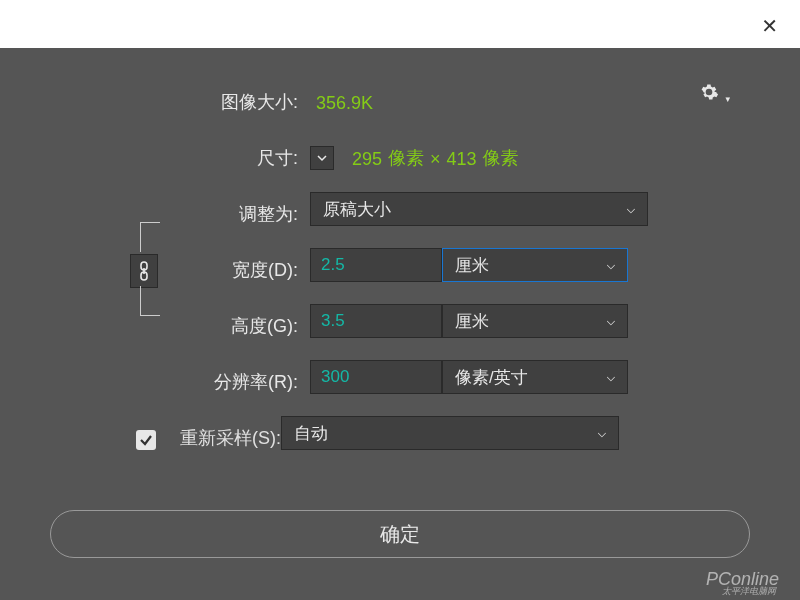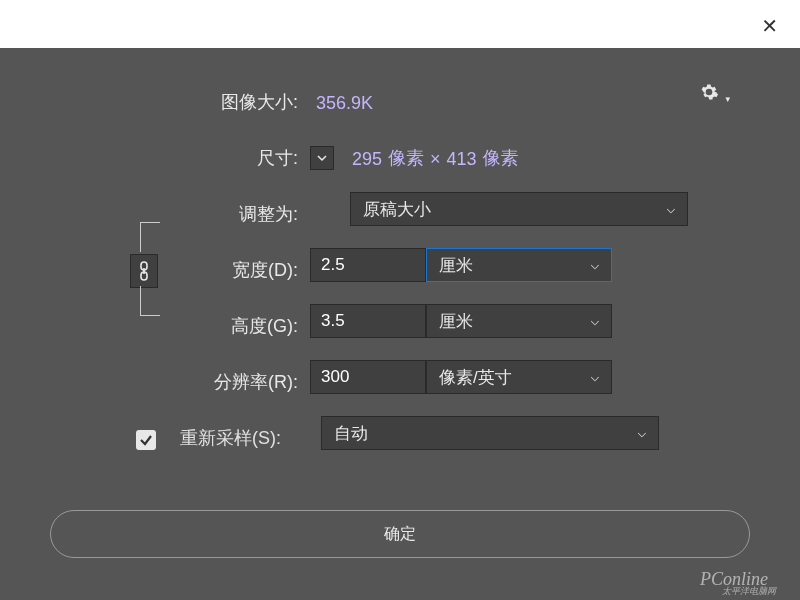--- a/index.html
+++ b/index.html
@@ -38,21 +38,21 @@
     }
     .label-col {
       width: 250px;
       text-align: right;
       padding-right: 12px;
       font-size: 18px;
       color: #e8e8e8;
     }
     .value-text {
       font-size: 18px;
-      color: #c4b5fd;
+      color: #84cc16;
       margin-left: 6px;
     }
     .gear {
       position: absolute;
       right: 70px;
       top: 82px;
       color: #e8e8e8;
       cursor: pointer;
     }
     .dim-toggle {
@@ -74,29 +74,29 @@
       border: 1px solid #2a2a2a;
       color: #e8e8e8;
       font-size: 17px;
       padding: 0 12px;
       display: flex;
       align-items: center;
       justify-content: space-between;
       cursor: pointer;
       max-width: 338px;
     }
-    .select.wide { max-width: 338px; margin-left: 40px; }
+    .select.wide { max-width: 338px; }
     .select.unit { width: 186px; flex: none; }
     .select.unit.active { border: 1.5px solid #1976d2; }
     .input {
-      width: 116px;
+      width: 132px;
       height: 34px;
       background: #404040;
       border: 1px solid #2a2a2a;
-      color: #ffffff;
+      color: #14b8a6;
       font-size: 17px;
       padding: 0 10px;
       outline: none;
     }
     .chev { font-size: 11px; color: #e8e8e8; }
     .link-bracket {
       position: absolute;
       left: 130px;
       top: 214px;
       height: 110px;
@@ -140,34 +140,34 @@
       gap: 30px;
       padding: 40px 50px 0 50px;
     }
     .btn {
       flex: 1;
       height: 48px;
       border: 1.5px solid #999;
       border-radius: 24px;
       background: transparent;
       color: #e8e8e8;
-      font-size: 16px;
+      font-size: 20px;
       cursor: pointer;
       display: flex;
       align-items: center;
       justify-content: center;
     }
     .watermark {
       position: absolute;
-      right: 32px;
+      right: 21px;
       bottom: 10px;
       font-size: 18px;
       font-style: italic;
       color: rgba(255,255,255,0.55);
-      font-family: Liberation Serif, serif;
+      font-family: Liberation Sans, sans-serif;
     }
     .watermark-sub {
       position: absolute;
       right: 24px;
       bottom: 2px;
       font-size: 9px;
       color: rgba(255,255,255,0.5);
       font-style: italic;
     }
     .resample-label-col { width: 120px; }

